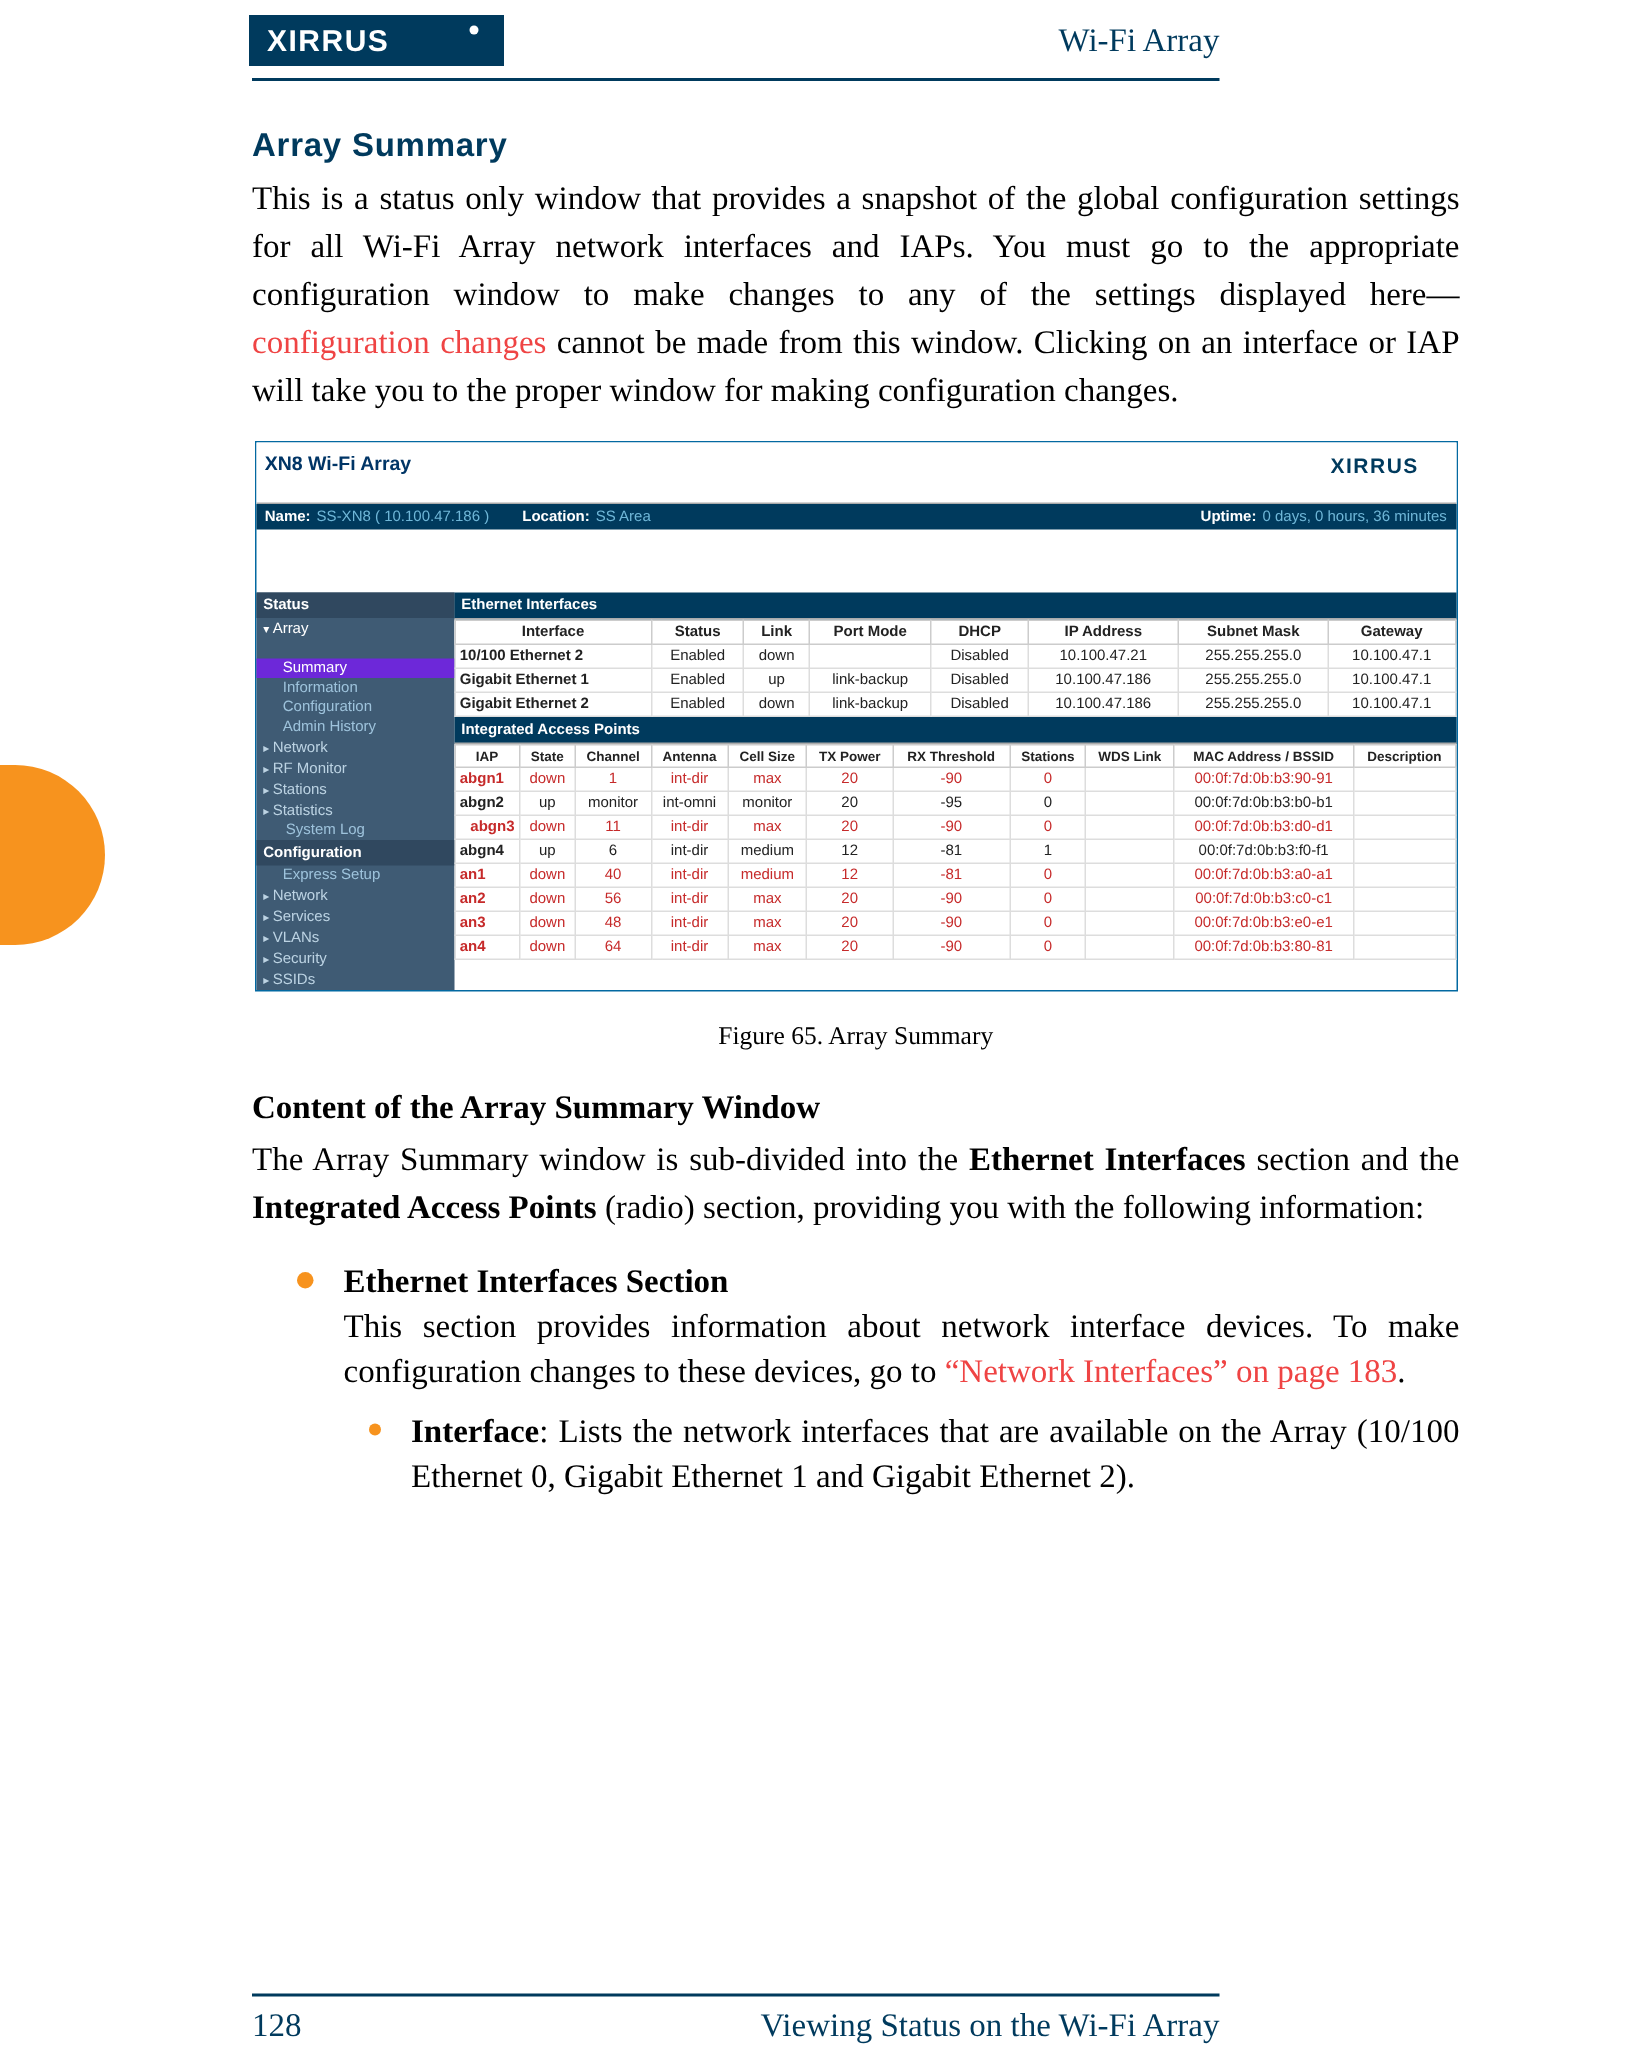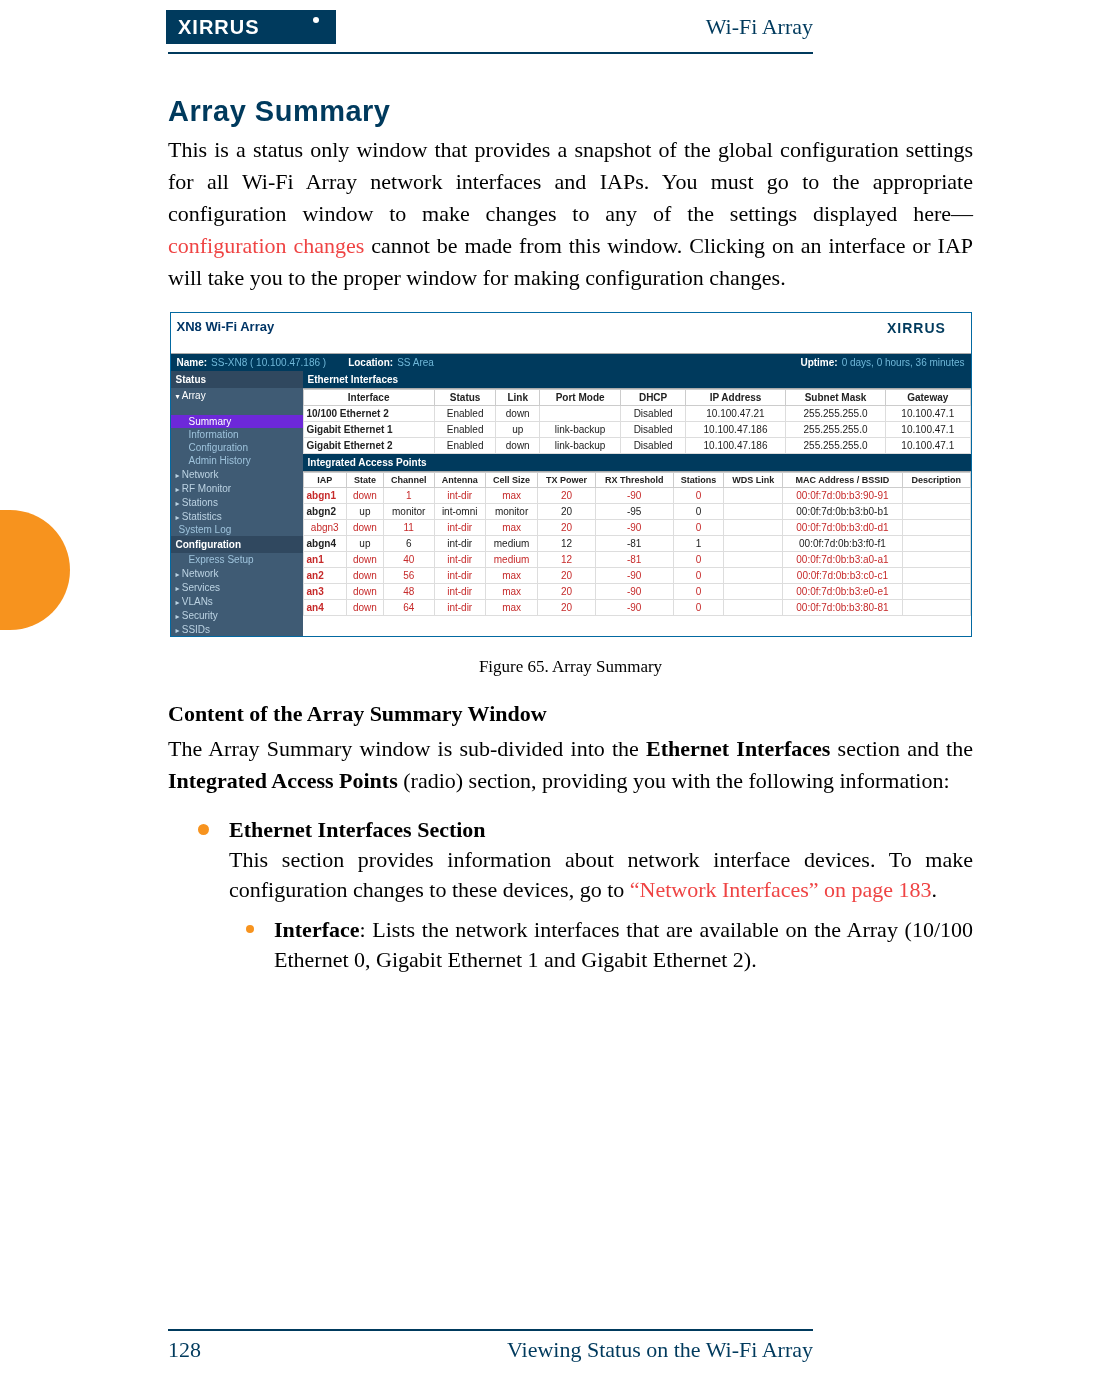--- a/index.html
+++ b/index.html
@@ -4,21 +4,21 @@
 <style>
   html,body{margin:0;padding:0;background:#fff;color:#000;}
   body{width:1094px;font-family:"Book Antiqua","Palatino Linotype",Georgia,serif;}
   .page{position:relative;width:938px;height:1381px;}
   .tab{position:absolute;left:0;top:510px;width:70px;height:120px;background:#f7931e;border-top-right-radius:60px;border-bottom-right-radius:60px;}
   .logo-box{position:absolute;left:166px;top:10px;}
   .logo-box svg{display:block;}
   .header-right{position:absolute;right:125px;top:14px;font-family:"Palatino Linotype",serif;font-size:22px;color:#003a5d;}
   .top-rule{position:absolute;left:168px;right:125px;top:52px;height:2px;background:#003a5d;}
   .content{position:absolute;left:168px;top:80px;width:805px;}
-  h2.section{color:#003a5d;font-family:Arial,Helvetica,sans-serif;font-weight:bold;font-size:29px;margin:15px 0 6px 0;letter-spacing:.5px;}
+  h2.section{color:#003a5d;font-family:Arial,Helvetica,sans-serif;font-weight:bold;font-size:22px;margin:4px 0 6px 0;letter-spacing:.5px;}
   p.body{font-size:22px;line-height:32px;margin:0 0 18px 0;text-align:justify;}
   .teal{color:#ef4444;}
   strong{font-weight:bold;}
   .fig-caption{text-align:center;font-size:17px;margin:20px 0 24px 0;}
   h3.sub{font-size:22px;font-weight:bold;margin:0 0 6px 0;}
   .bul{display:flex;margin:10px 0 0 30px;}
   .bul .dot{width:11px;height:11px;border-radius:50%;background:#f7931e;flex:none;margin:9px 20px 0 0;}
   .bul .dot.sm{background:#f7931e;width:8px;height:8px;margin-top:10px;}
   .bul .txt{font-size:22px;line-height:30px;text-align:justify;flex:1;}
   .bul2{margin-left:78px;}
@@ -27,21 +27,21 @@
   .footer-title{position:absolute;right:125px;bottom:18px;font-size:22px;color:#003a5d;}
 
   
   .shot{width:800px;margin:18px auto 0 auto;border:1px solid #0369a1;font-family:Arial,Helvetica,sans-serif;font-size:11px;background:#fff;}
   .shot-top{background:#fff;padding:6px 6px 4px 6px;height:30px;position:relative;border-bottom:1px solid #aaa;}
   .shot-top .device{color:#003566;font-weight:bold;font-size:13px;}
   .shot-top .minilogo{position:absolute;right:6px;top:4px;}
   .status-bar{background:#003a5d;color:#fff;font-size:10px;padding:3px 6px;display:flex;align-items:center;white-space:nowrap;}
   .status-bar .lbl{font-weight:bold;margin-right:4px;}
   .status-bar .val{color:#6fb7d8;margin-right:22px;}
-  .shot-body{display:flex;}
+  .shot-body{display:flex;margin-top:42px;}
   .sidebar{width:132px;background:#3f5b74;color:#cfe0ec;font-size:10px;}
   .sidebar .sec{background:#30485f;color:#fff;font-weight:bold;padding:3px 5px;}
   .sidebar .open{color:#fff;padding:2px 5px 14px 5px;}
   .sidebar .open::before{content:"▾ ";font-size:8px;color:#fff;}
   .sidebar .closed{color:#bcd3e3;padding:2px 5px 1px 5px;}
   .sidebar .closed::before{content:"▸ ";font-size:8px;color:#bcd3e3;}
   .sidebar .item{color:#9ec3dc;padding:1px 5px 1px 18px;}
   .sidebar .item.active{background:#6d28d9;color:#fff;}
   .main{flex:1;}
   .main .bar{background:#003a5d;color:#fff;font-weight:bold;font-size:10px;padding:3px 5px;border-bottom:1px solid #aaa;}
@@ -97,21 +97,21 @@
           <div class="sec">Status</div>
           <div class="open">Array</div>
           <div class="item active">Summary</div>
           <div class="item">Information</div>
           <div class="item">Configuration</div>
           <div class="item">Admin History</div>
           <div class="closed">Network</div>
           <div class="closed">RF Monitor</div>
           <div class="closed">Stations</div>
           <div class="closed">Statistics</div>
-          <div class="item" style="padding-left:8px">System Log</div>
+          <div class="item" style="padding-left:20px">System Log</div>
           <div class="sec">Configuration</div>
           <div class="item">Express Setup</div>
           <div class="closed">Network</div>
           <div class="closed">Services</div>
           <div class="closed">VLANs</div>
           <div class="closed">Security</div>
           <div class="closed">SSIDs</div>
         </div>
         <div class="main">
           <div class="bar">Ethernet Interfaces</div>
@@ -195,21 +195,21 @@
                   <td class="">int-omni</td>
                   <td class="">monitor</td>
                   <td class="">20</td>
                   <td class="">-95</td>
                   <td class="">0</td>
                   <td class=""></td>
                   <td class="">00:0f:7d:0b:b3:b0-b1</td>
                   <td class=""></td>
                 </tr>
                 <tr>
-                  <td class="red" style="font-weight:normal;text-align:center">abgn3</td>
+                  <td class="red" style="font-weight:bold;text-align:right">abgn3</td>
                   <td class="red">down</td>
                   <td class="red">11</td>
                   <td class="red">int-dir</td>
                   <td class="red">max</td>
                   <td class="red">20</td>
                   <td class="red">-90</td>
                   <td class="red">0</td>
                   <td class="red"></td>
                   <td class="red">00:0f:7d:0b:b3:d0-d1</td>
                   <td class="red"></td>

